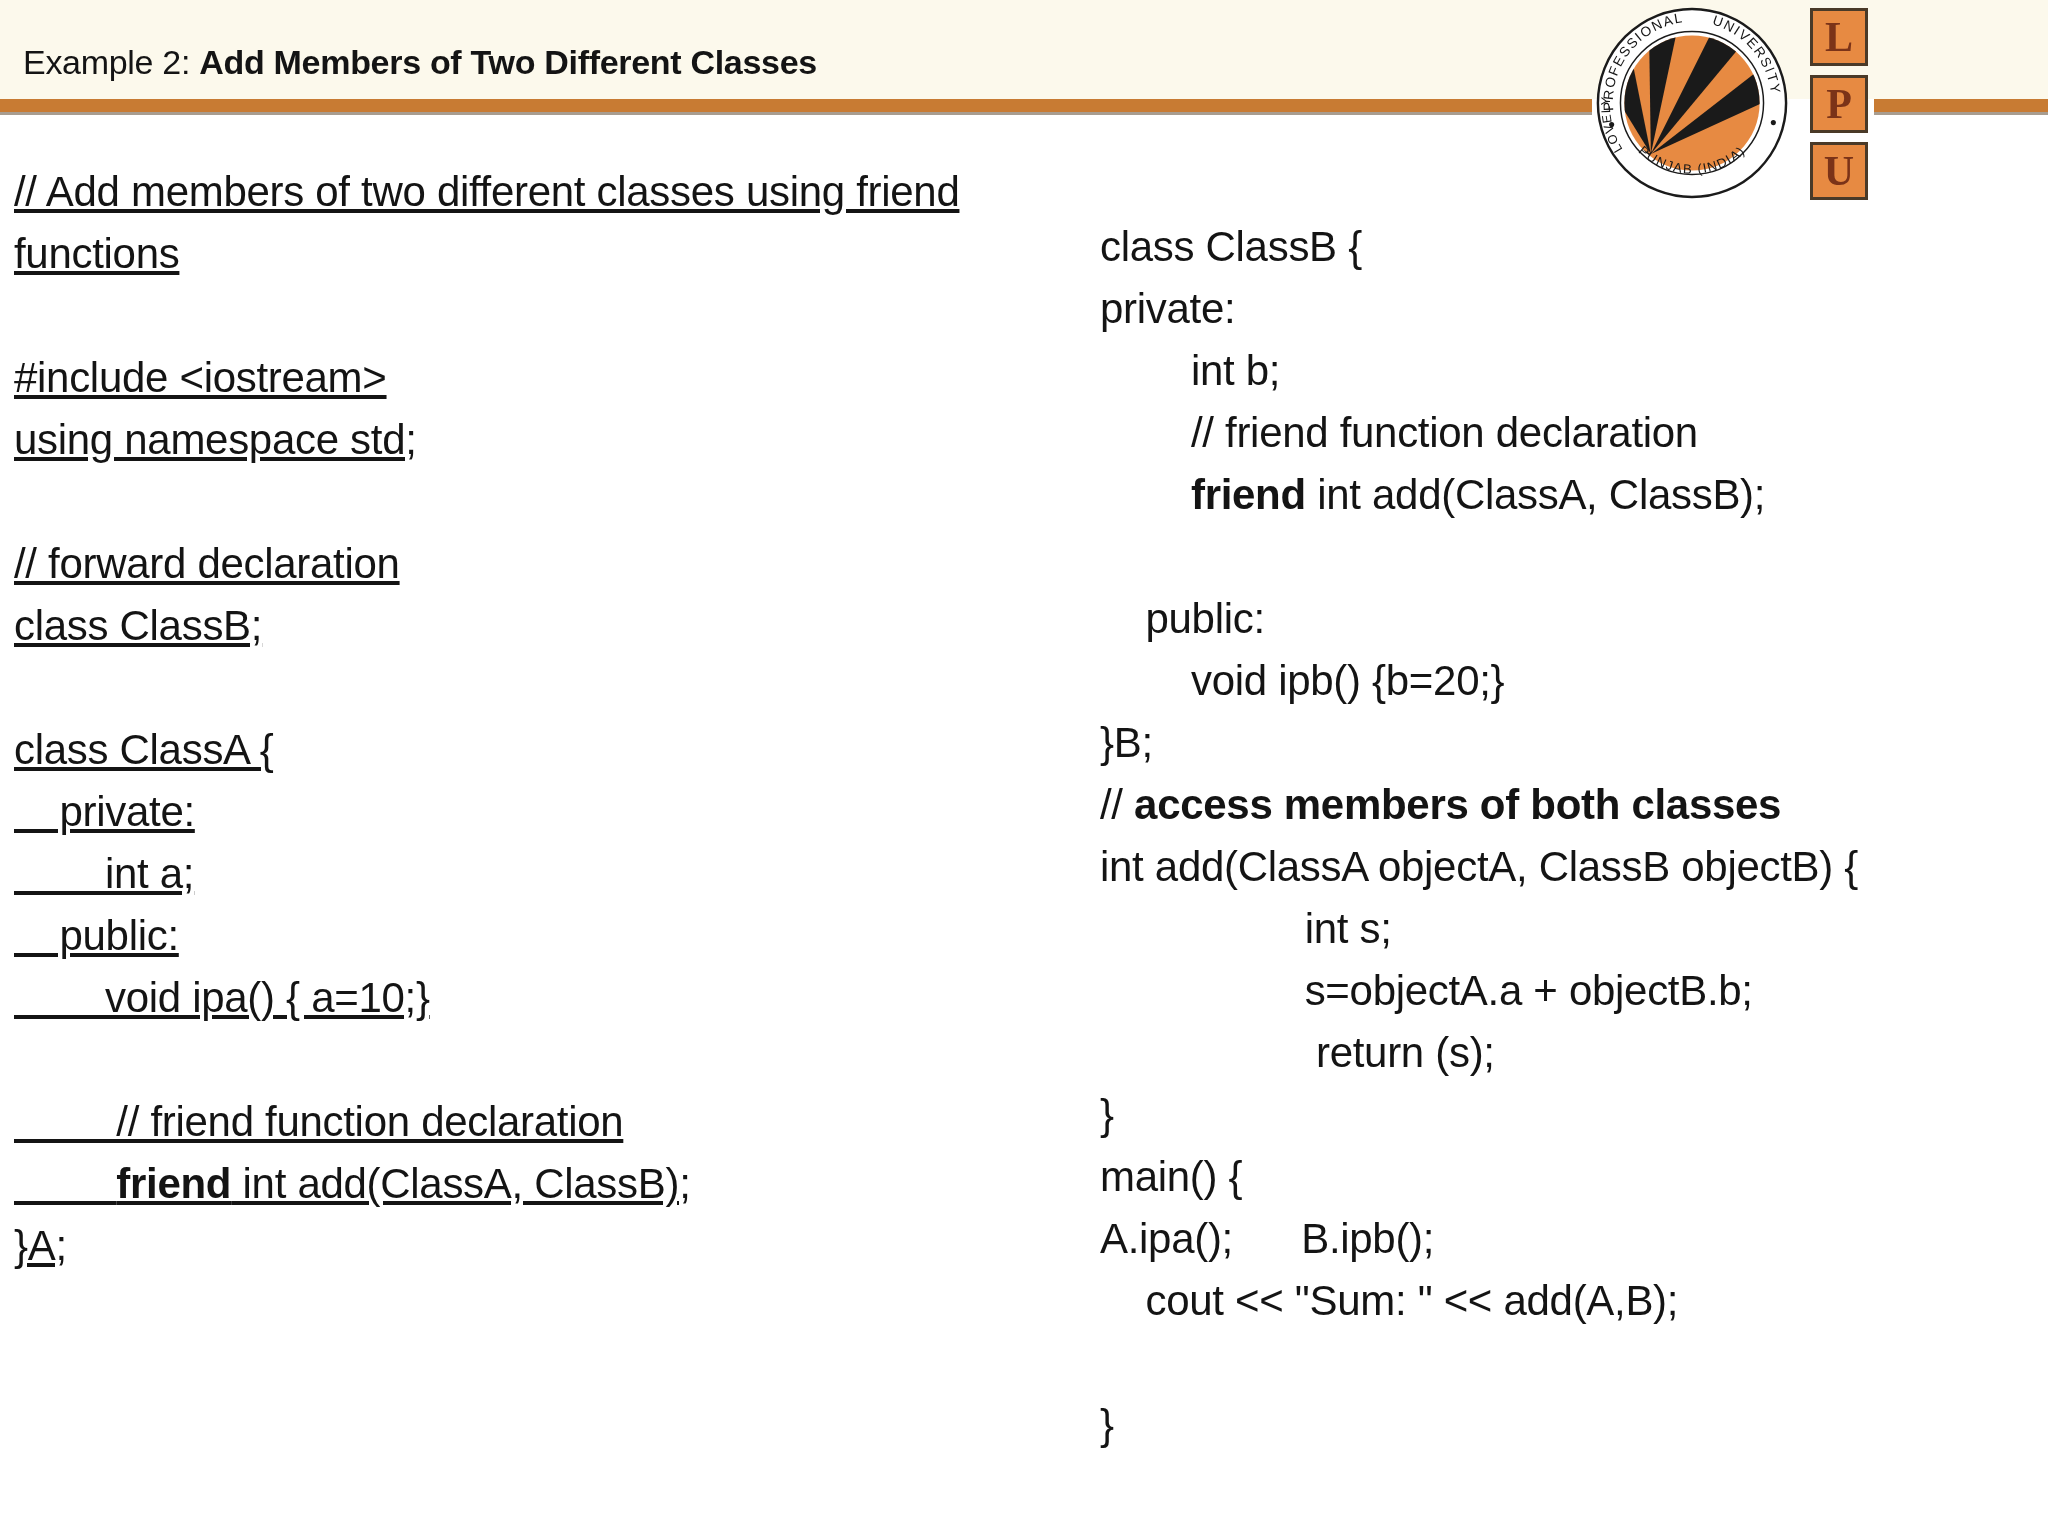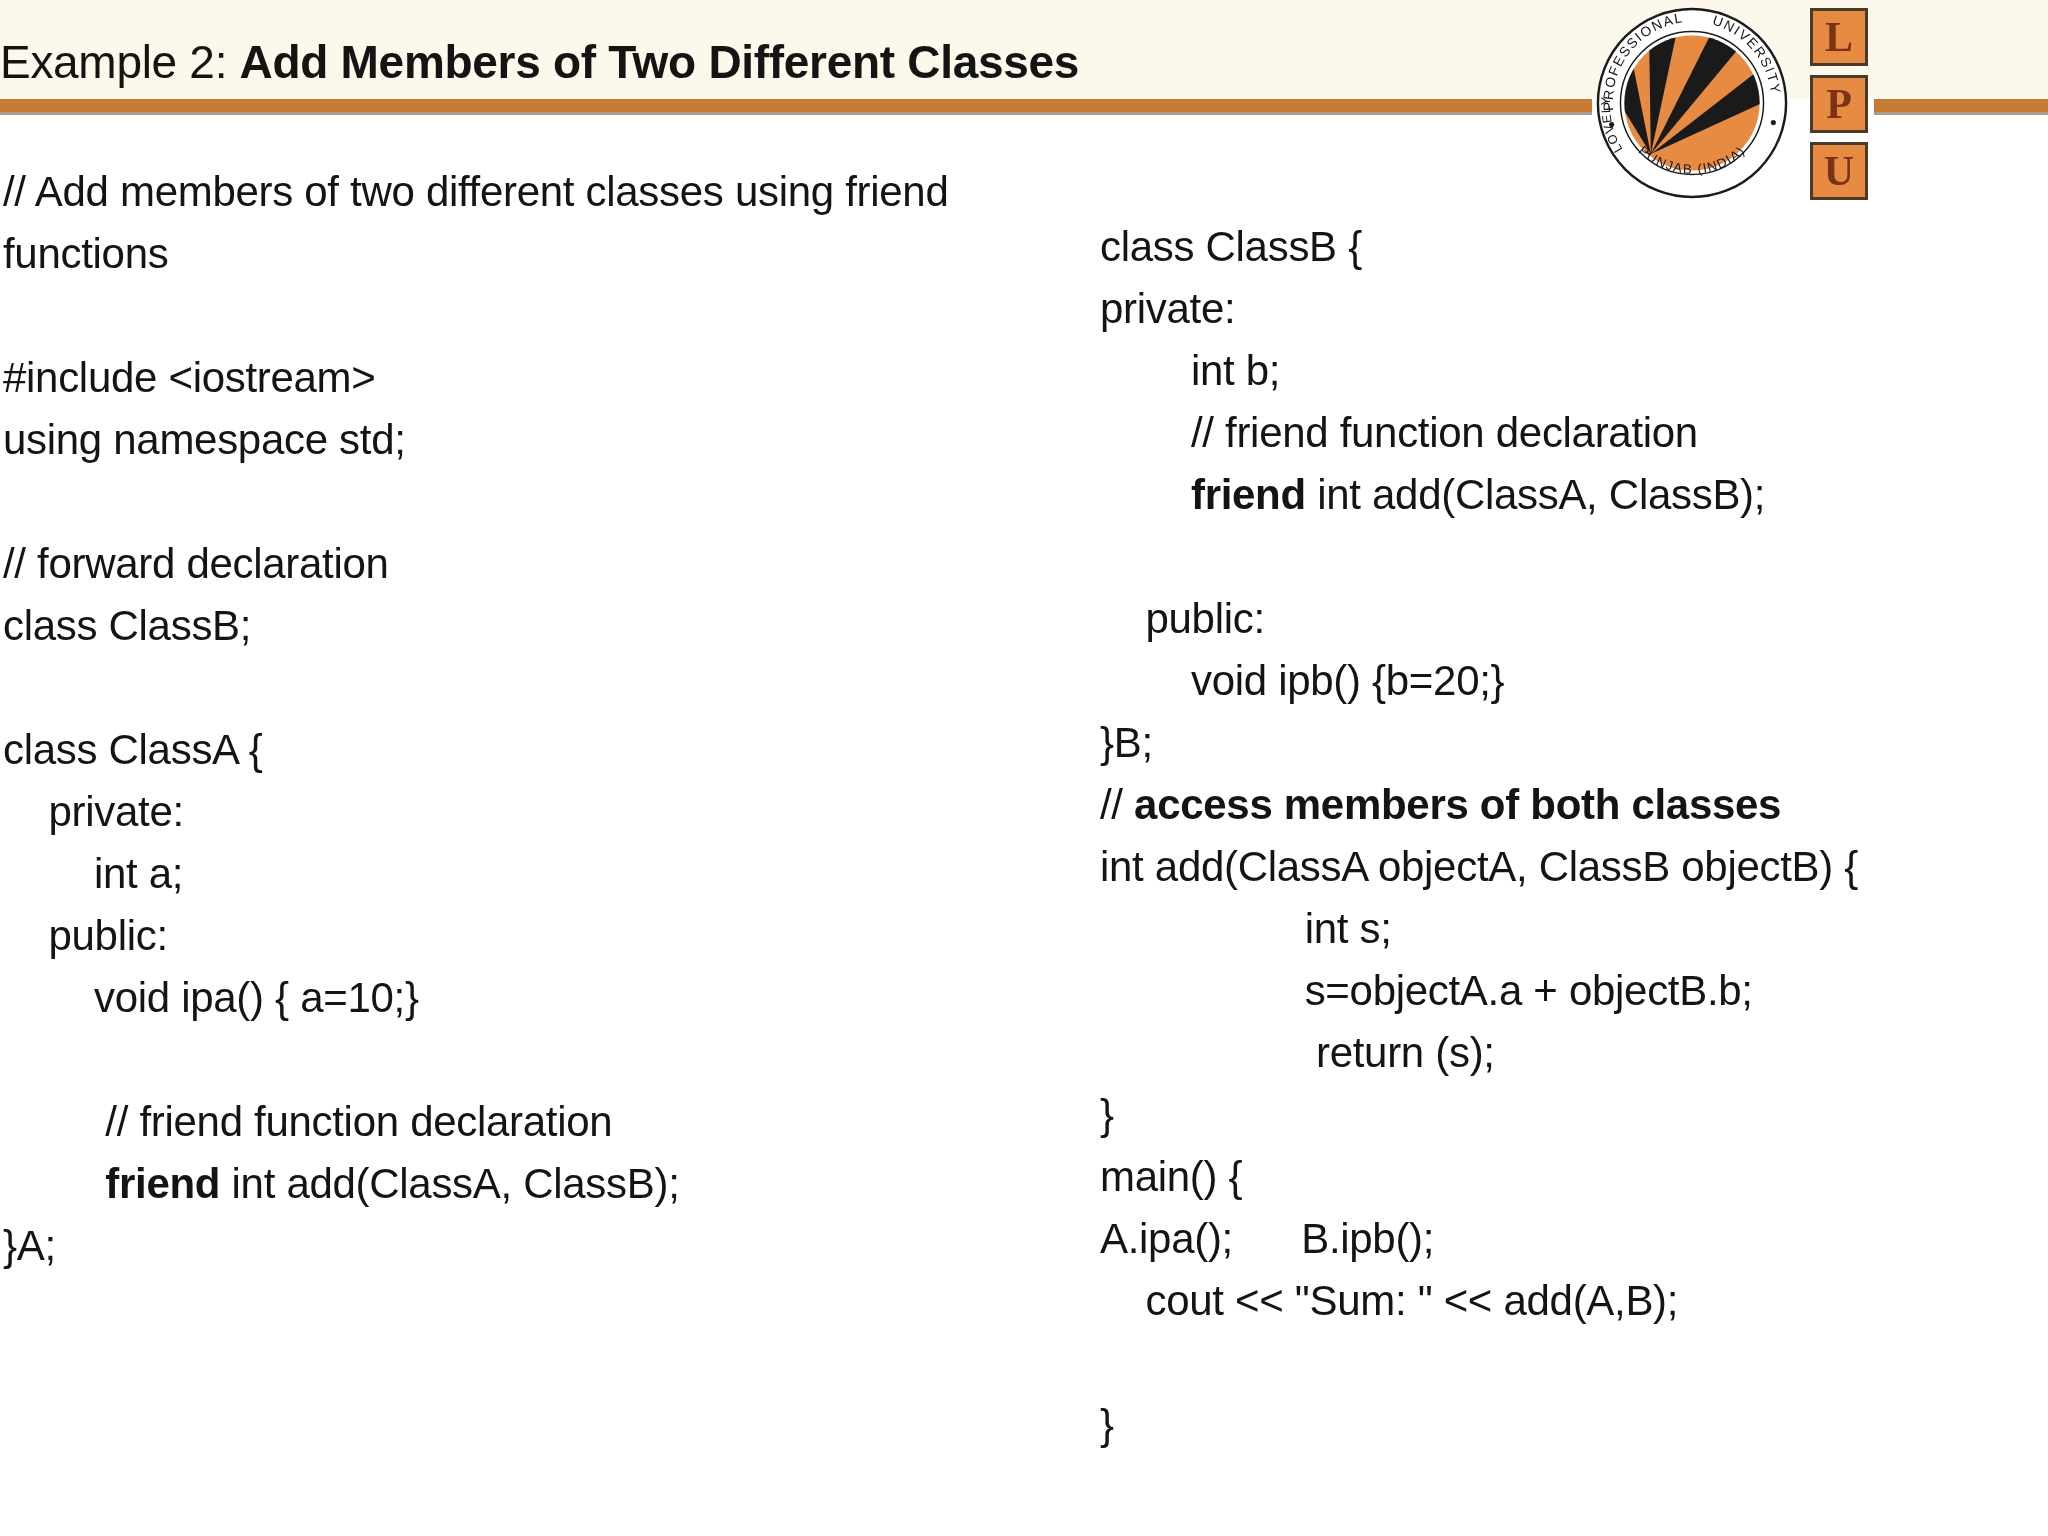--- a/index.html
+++ b/index.html
@@ -7,22 +7,22 @@
     position:relative; width:2048px; height:1536px; overflow:hidden;
     background:var(--body-bg,#ffffff);
     font-family:"Liberation Sans","DejaVu Sans",sans-serif;
     color:var(--text,#141414);
   }
   .header{
     position:absolute; top:0; left:0; width:2048px; height:99px;
     background:var(--header-bg,#FCF9EC);
   }
   .title{
-    position:absolute; left:0; top:38px;
-    font-size:46px; line-height:48px; letter-spacing:-0.3px;
+    position:absolute; left:23px; top:38px;
+    font-size:34px; line-height:48px; letter-spacing:-0.3px;
     white-space:pre; color:var(--text,#141414);
   }
   .title .b{font-weight:bold;}
   .accent-bar{
     position:absolute; top:99px; height:13px;
     background:var(--accent,#C87B33);
     border-bottom:3px solid #A89D90;
   }
   .accent-bar.left{left:0; width:1592px;}
   .accent-bar.right{left:1874px; width:174px;}
@@ -37,21 +37,21 @@
     border:3px solid #4A3A28;
     color:var(--logo-letter,#7B3318);
     font-family:"Liberation Serif","DejaVu Serif",serif;
     font-weight:bold; font-size:42px; line-height:52px;
     display:flex; align-items:center; justify-content:center;
   }
   .code{
     position:absolute; font-size:42px; line-height:62px;
     letter-spacing:-0.3px; white-space:pre;
   }
-  .code-left{left:3px; top:161px; width:1130px;}
+  .code-left{left:14px; top:161px; width:1130px;text-decoration:underline;}
   .code-right{left:1100px; top:216px; width:940px;}
   .code-line{height:62px; white-space:pre;}
   .code .b{font-weight:bold;}
 </style>
 </head>
 <body>
 
 <div class="slide">
 
   <div class="header">

